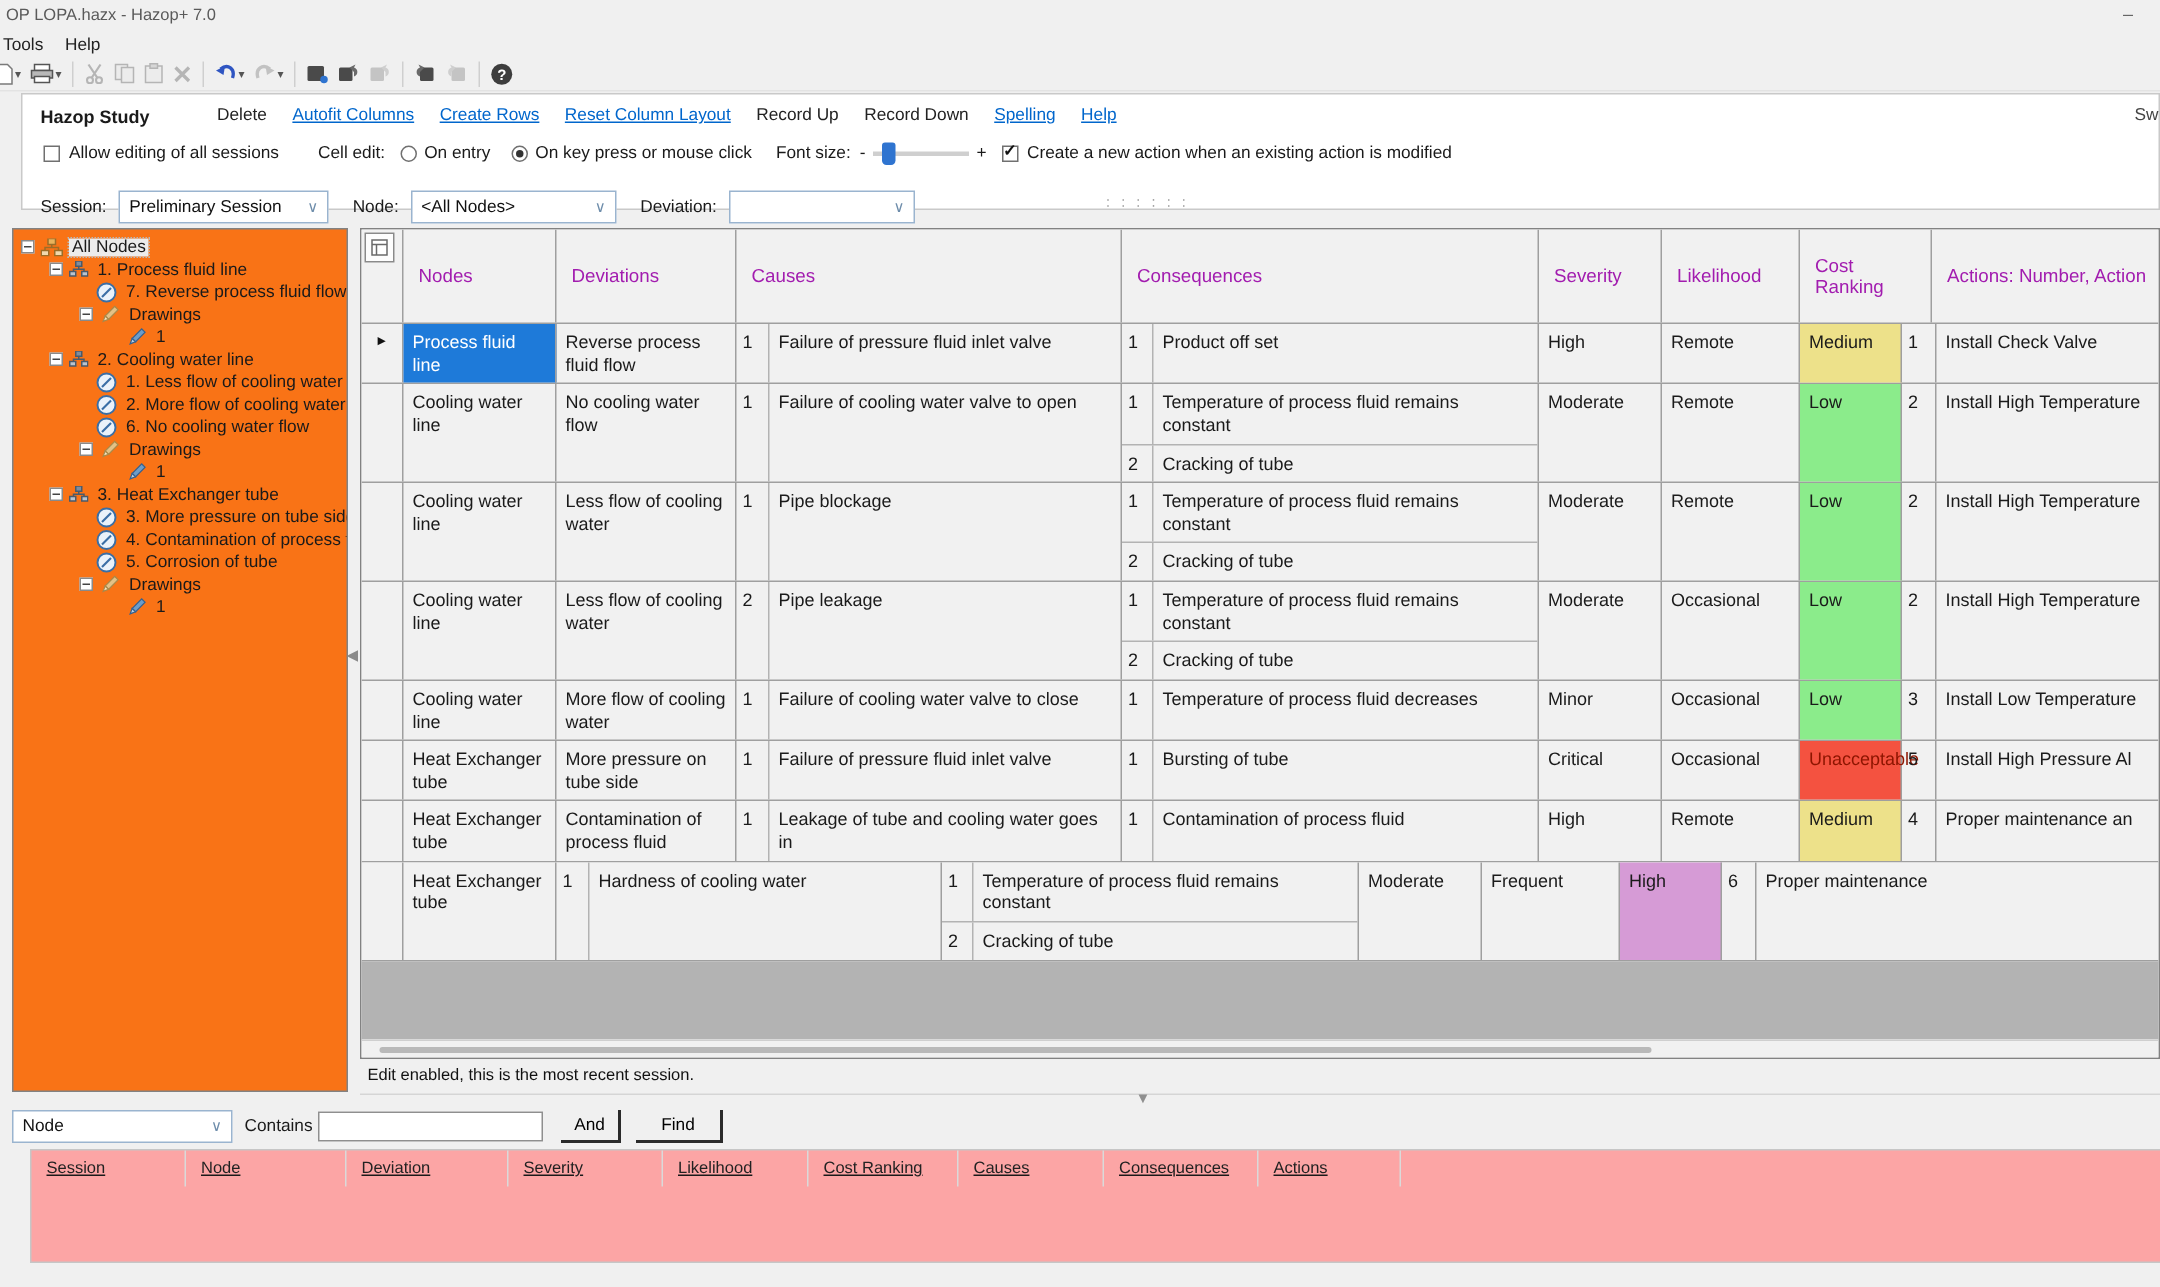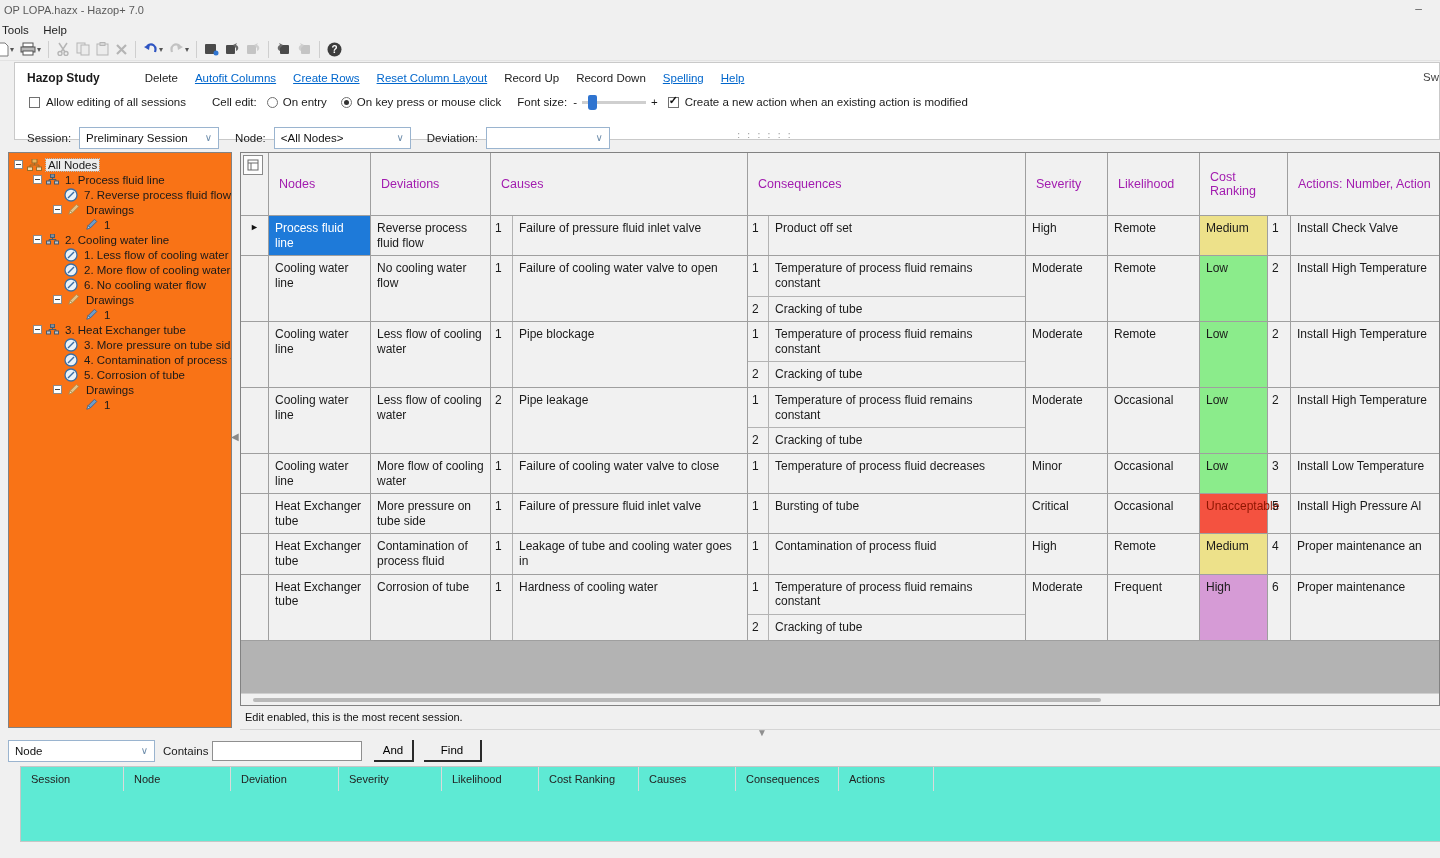--- a/index.html
+++ b/index.html
@@ -15,21 +15,21 @@
   #toolbar { position:absolute; left:0; top:38px; width:1440px; height:23px; background:#f0f0f0;
     border-bottom:1px solid #e3e3e3; display:flex; align-items:center; }
   .tbtn { display:inline-flex; align-items:center; height:20px; padding:0 2px; margin:0 1px; }
   .tsep { width:1px; height:17px; background:#cfcfcf; margin:0 4px; }
   .caret { font-size:8px; color:#555; margin-left:1px; }
   .tbtn svg { display:block; }
 
   
   #ribbon { position:absolute; left:14px; top:62px; width:1426px; height:78px; background:#fff;
     border:1px solid #c9c9c9; }
-  #ribbon-row1 { position:absolute; left:12px; top:8px; display:flex; align-items:center; gap:17px; white-space:nowrap; }
+  #ribbon-row1 { position:absolute; left:12px; top:8px; display:flex; gap:17px; white-space:nowrap; }
   .rib-title { font-size:12px; font-weight:bold; margin-right:28px; }
   .rib-cmd { font-size:11.5px; color:#222; }
   .rib-link { font-size:11.5px; color:#0066cc; text-decoration:underline; cursor:pointer; }
   #rib-right { position:absolute; right:0px; top:8px; font-size:11.5px; color:#444; }
   #ribbon-row2 { position:absolute; left:14px; top:33px; display:flex; align-items:center; font-size:11.5px; white-space:nowrap; }
   .chk { width:11px; height:11px; border:1px solid #707070; background:#fff; display:inline-block;
     position:relative; margin-right:6px; flex:none; }
   .chk .tick { position:absolute; left:0px; top:-4px; font-size:11px; color:#111; font-weight:bold; }
   .radio { width:11px; height:11px; border:1px solid #707070; border-radius:50%; background:#fff;
     display:inline-block; position:relative; margin-right:5px; flex:none; }
@@ -97,22 +97,22 @@
   #findbar { position:absolute; left:0; top:740px; width:1440px; height:24px; }
   #find-field { position:absolute; left:8px; top:0; width:147px; }
   #find-contains { position:absolute; left:163px; top:5px; font-size:11.5px; }
   #find-input { position:absolute; left:212px; top:1px; width:150px; height:20px; border:1px solid #8f8f8f;
     background:#fff; font-size:11.5px; padding:0 4px; font-family:"Liberation Sans",sans-serif; }
   .lbtn { position:absolute; top:0; height:22px; background:transparent; border:none;
     border-right:2px solid #2a2a2a; border-bottom:2px solid #2a2a2a; font-size:11.5px;
     padding:0 8px; font-family:"Liberation Sans",sans-serif; }
   #btn-and { left:374px; width:40px; }
   #btn-find { left:424px; width:58px; }
-  #results { position:absolute; left:20px; top:766px; width:1420px; height:76px; background:#5eead4;
-    border:1px solid #c6c6c6; border-right:none; }
+  #results { position:absolute; left:20px; top:766px; width:1420px; height:76px; background:#fca5a5;
+    border:1px solid #c6c6c6; border-right:none;text-decoration:underline; }
   #results-head { display:flex; height:24px; }
   .rh { border-right:1px solid #dadada; padding:6px 0 0 10px; font-size:11px; color:#222; flex:none; }
 </style>
 </head>
 <body>
 
 <div id="titlebar">
   <span class="wtitle">OP LOPA.hazx - Hazop+ 7.0</span>
   <span class="minbtn">–</span>
 </div>
@@ -597,21 +597,20 @@
     <div class="c c-sev">High</div>
     <div class="c c-like">Remote</div>
     <div class="c c-cost" style="background: rgb(237, 225, 138);">Medium</div>
     <div class="c c-actnum">4</div>
     <div class="c c-acttext">Proper maintenance an</div>
   </div>
 
   <div class="grow">
     <div class="c c-rowhdr"></div>
     <div class="c c-node">Heat Exchanger tube</div>
-    <div class="c c-dev">Corrosion of tube</div>
     <div class="c c-causes">
       <div class="numcol">1</div>
       <div class="txtcol">Hardness of cooling water</div>
     </div>
     <div class="c c-conseq">
       <div class="csub">
           <div class="numcol">1</div>
           <div class="txtcol">Temperature of process fluid remains constant</div>
         </div>
       <div class="csub">

